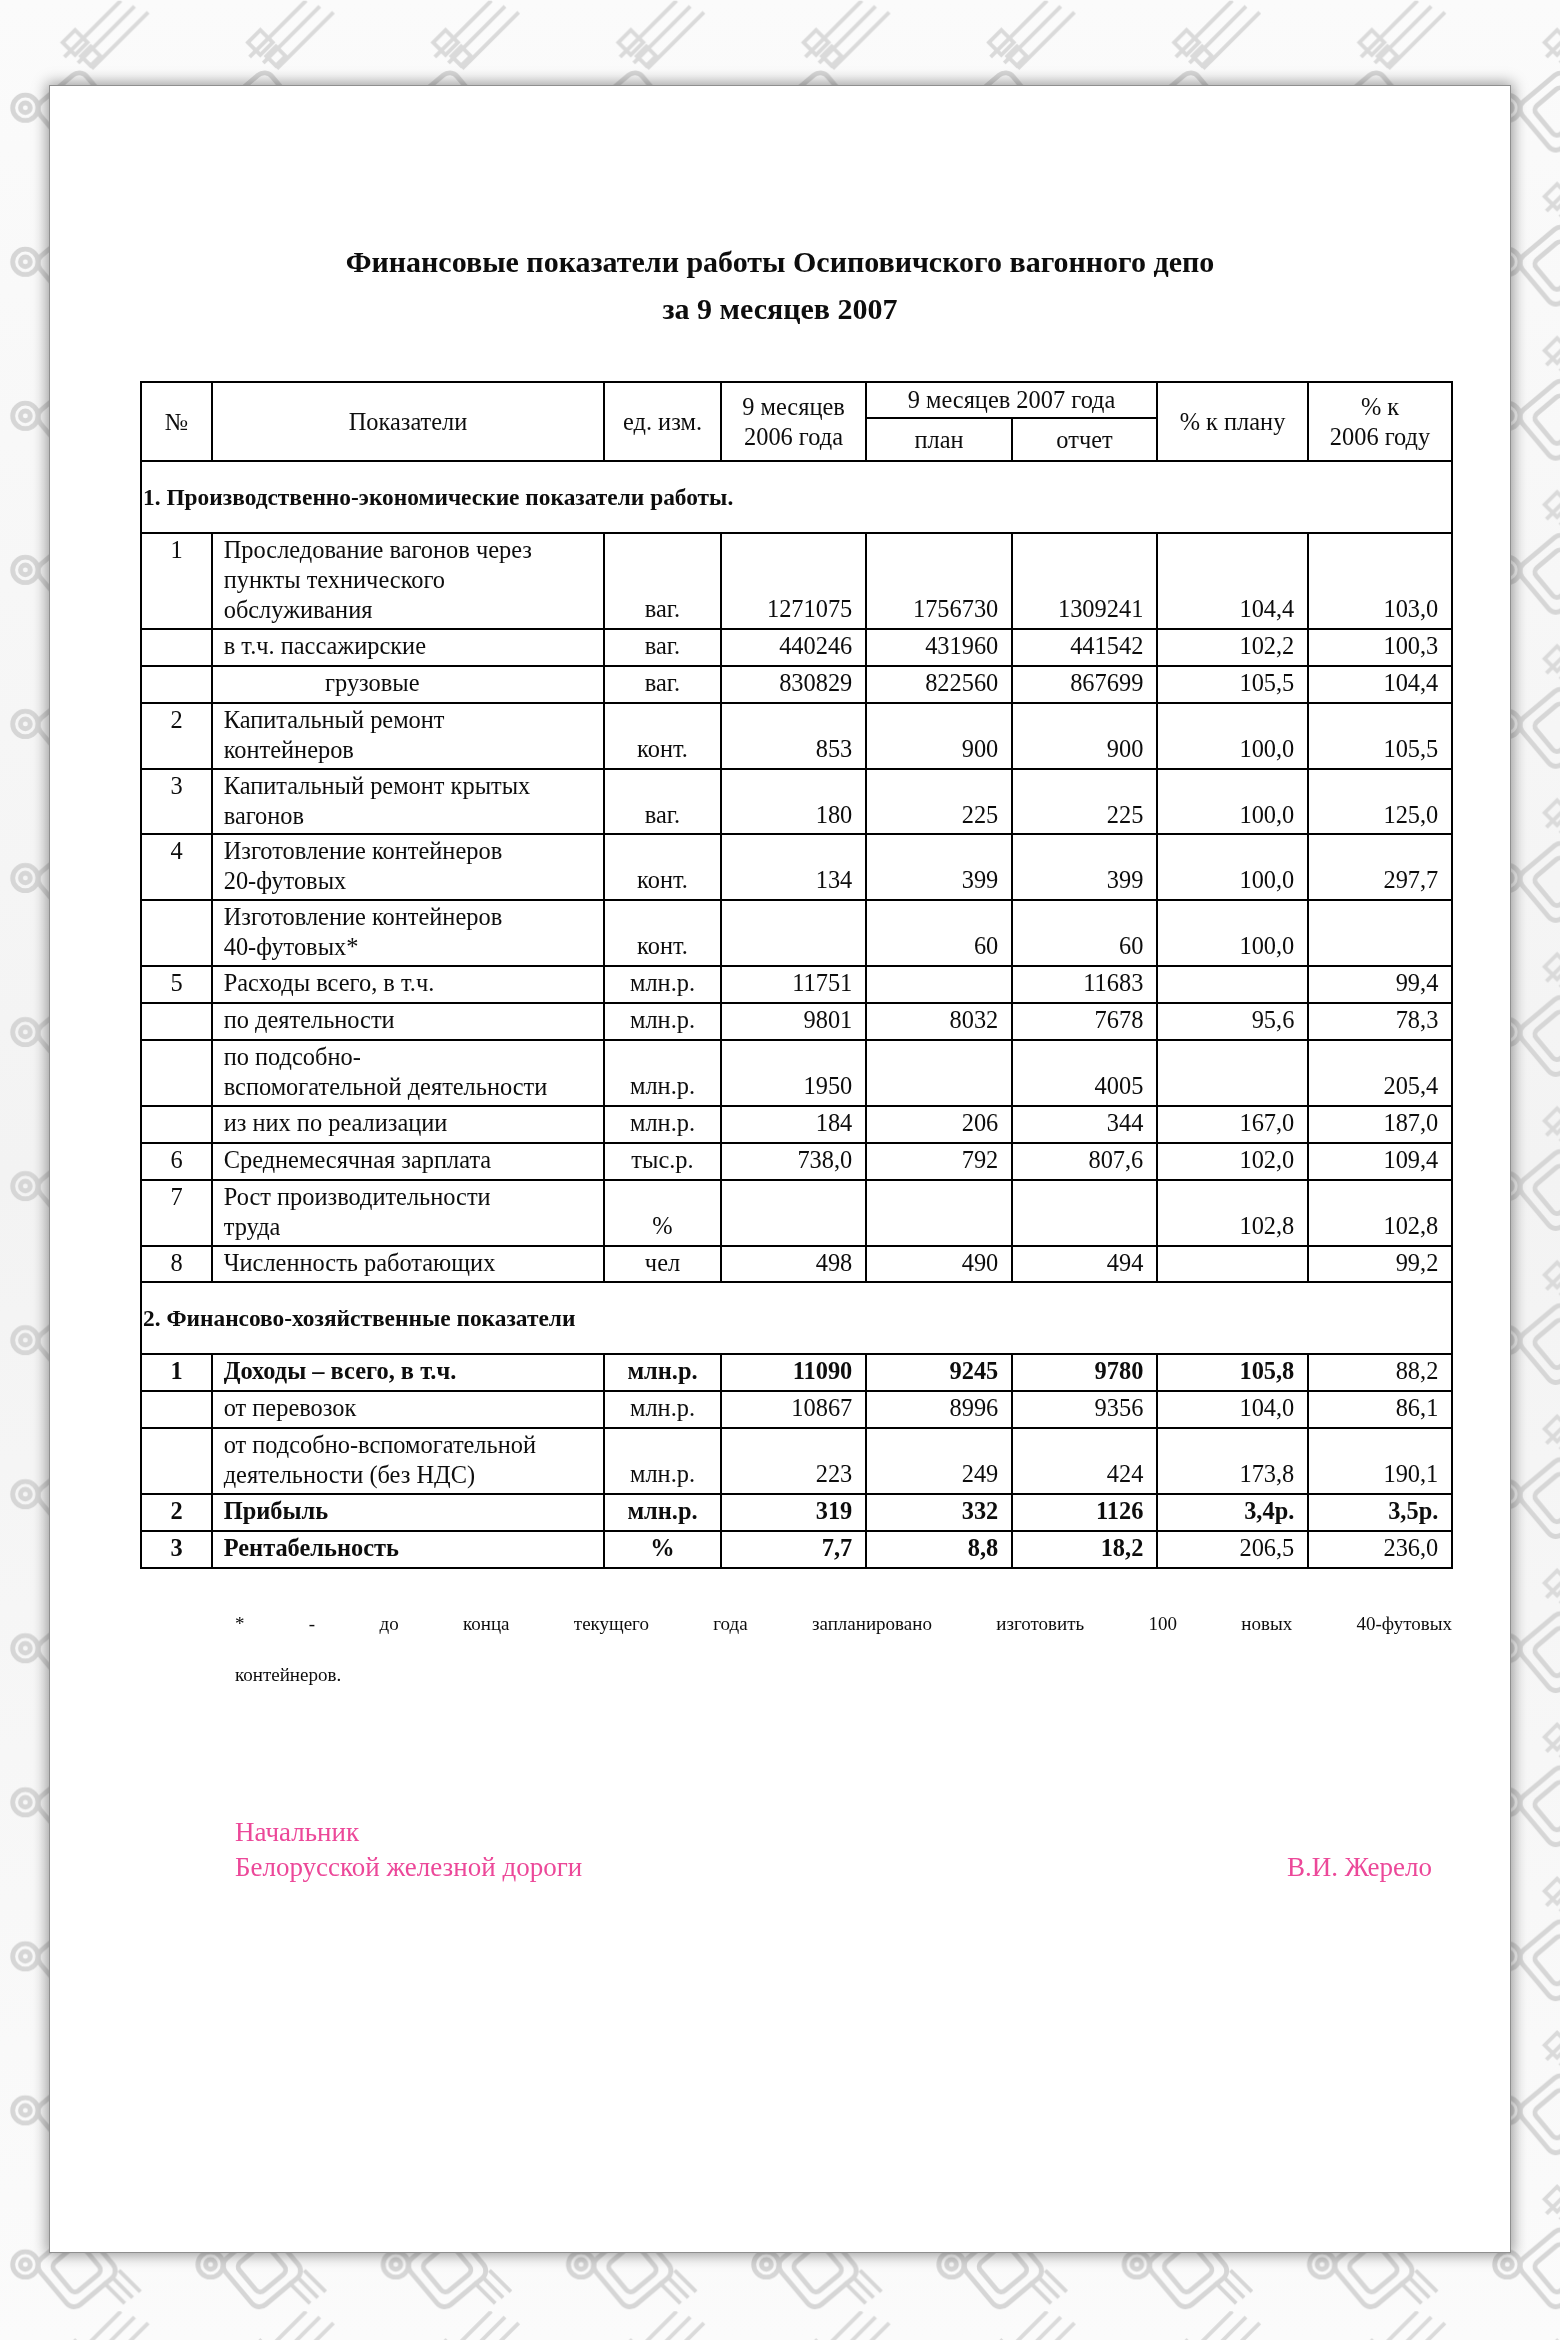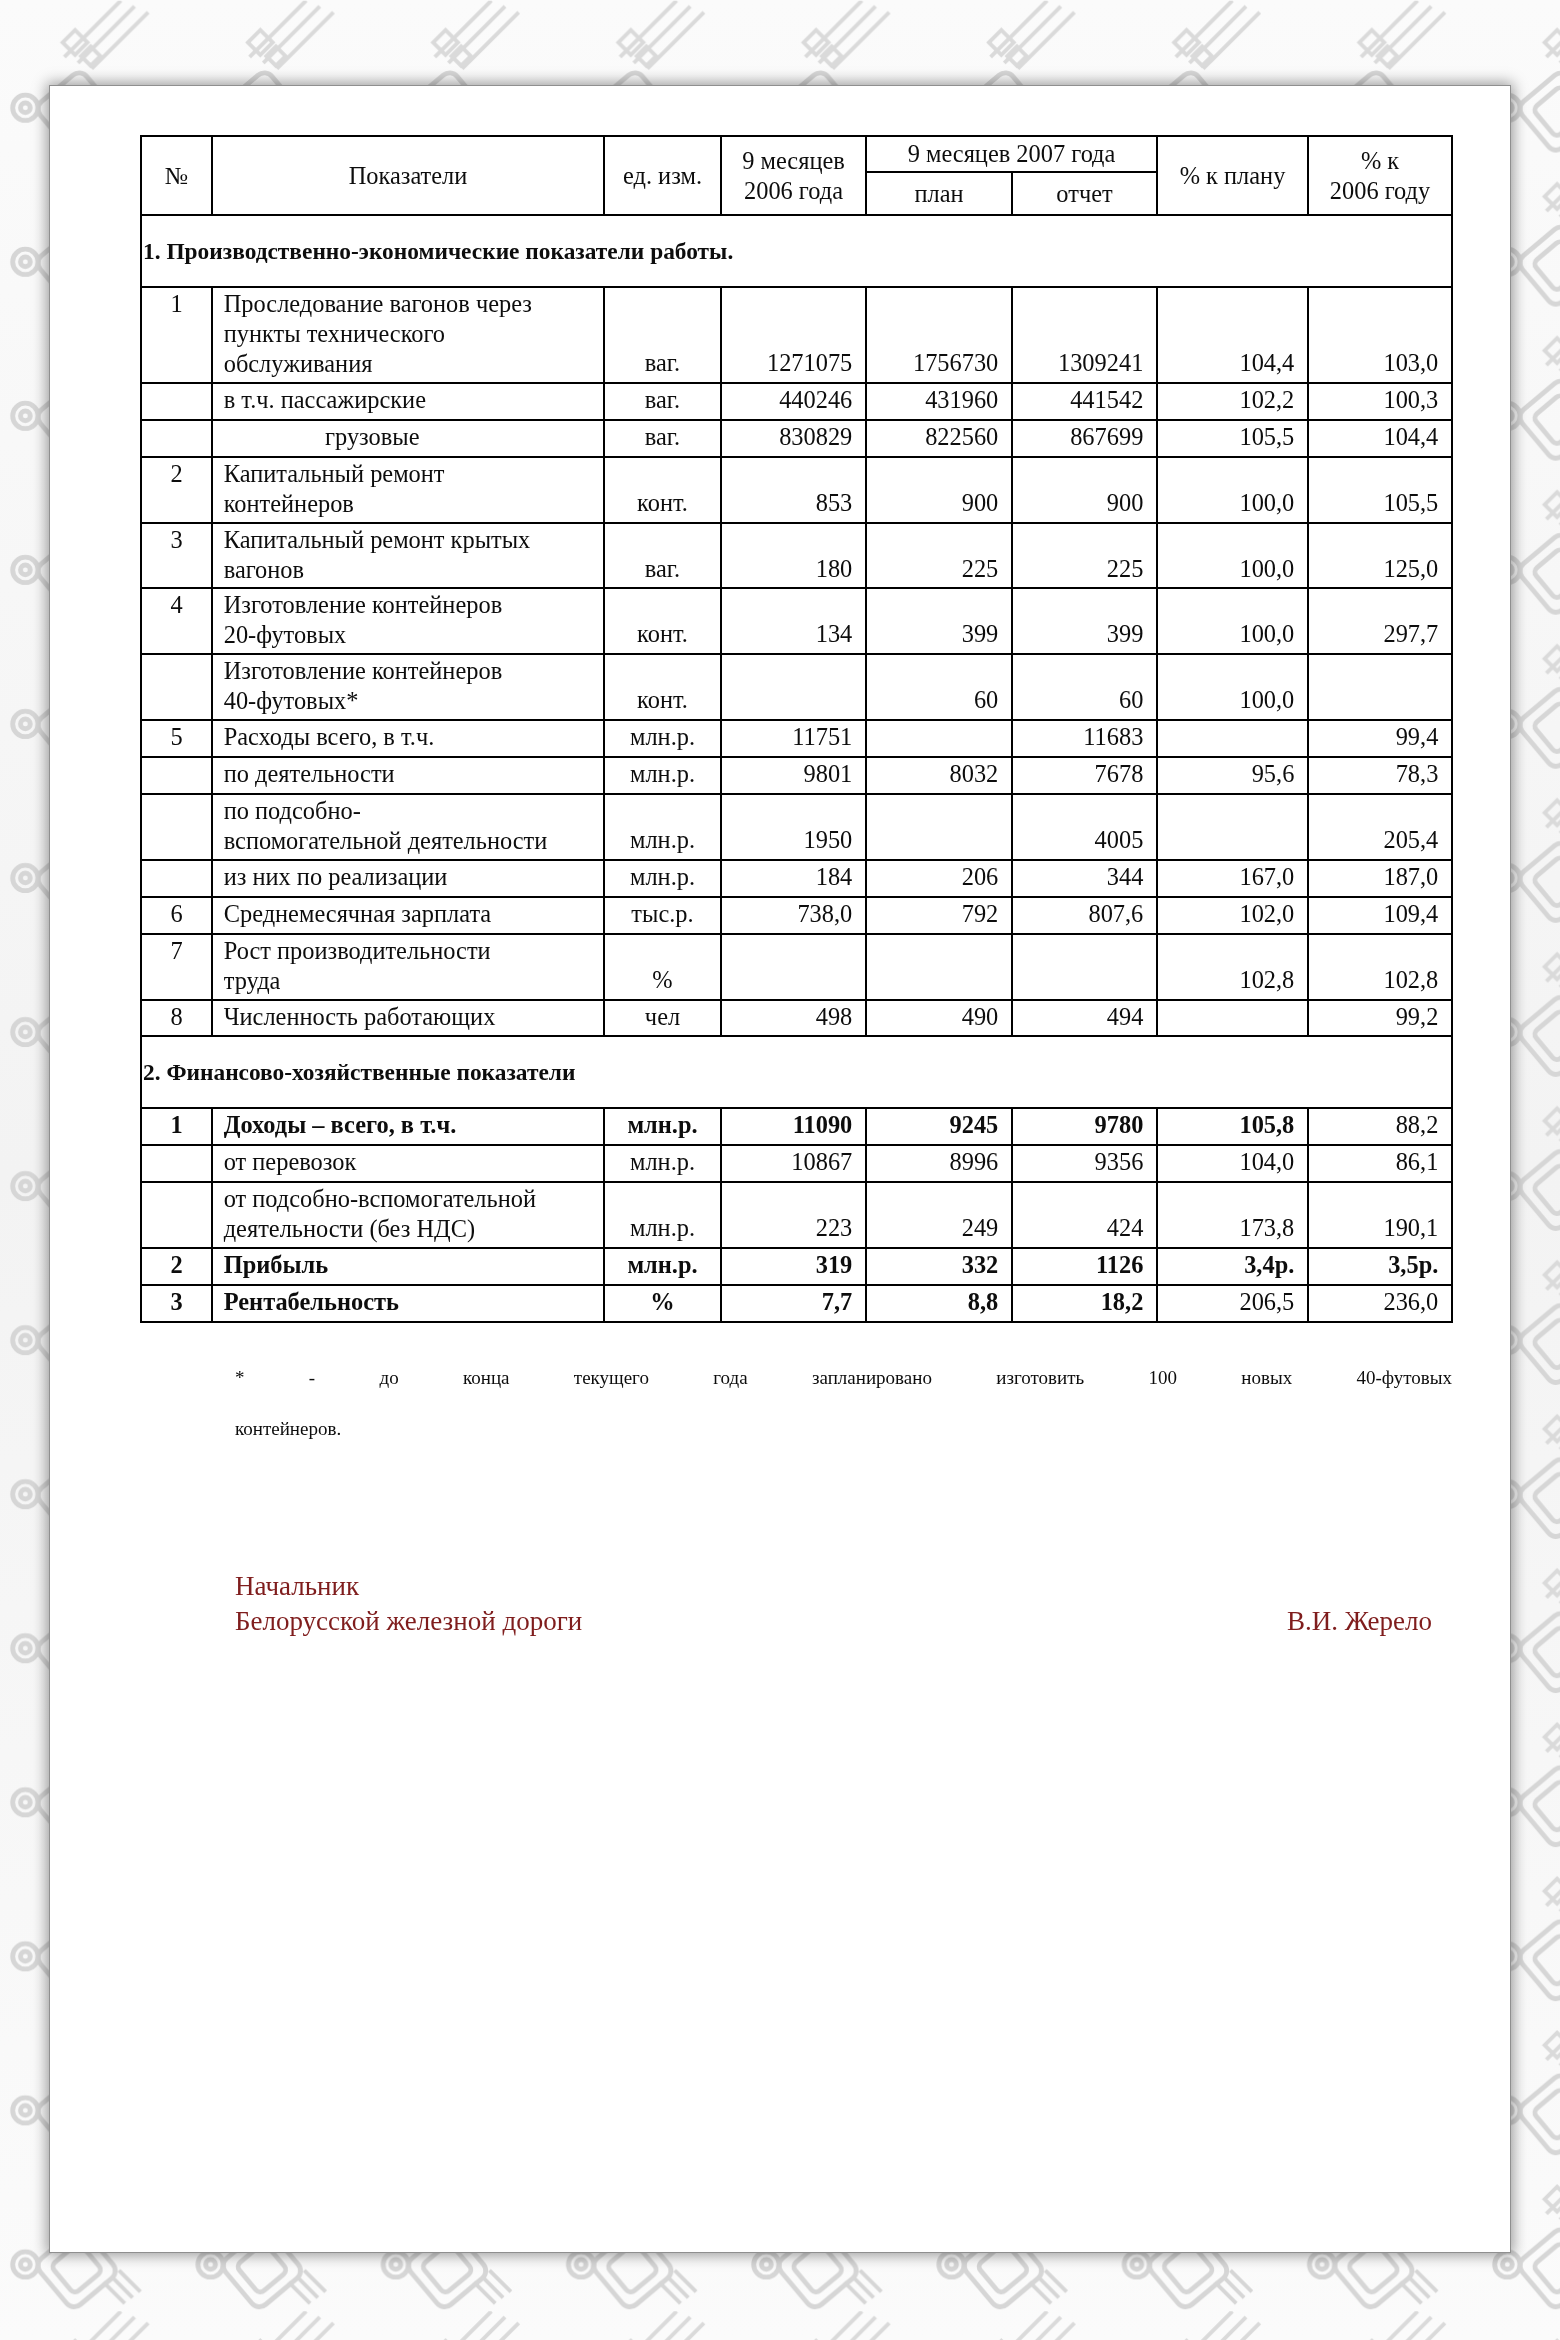--- a/index.html
+++ b/index.html
@@ -34,21 +34,21 @@
   .c-unit { vertical-align:bottom; text-align:center; padding-bottom:3.9px;border-radius:25px; }
   .c-val  { vertical-align:bottom; text-align:right; padding:0 12.7px 3.9px 0; }
   .b { font-weight:bold; }
   .indent { padding-left:112px; }
   tr.thick-top td { border-top:2.9px solid #000; }
   .footnote { margin:29px 58px 0 185px; font-size:19px; line-height:51px; color:#0d0d0d; }
   .footnote .fl1 { display:block; text-align:justify; text-align-last:justify; }
   .footnote .fl2 { display:block; }
   .signature {
     margin:115px 78px 0 185px; display:flex; justify-content:space-between;
-    align-items:flex-end; font-size:27px; line-height:35px; color:#7f1d1d;
+    align-items:flex-end; font-size:27px; line-height:35px; color:#ec4899;
   }
   .sig-post div { white-space:nowrap; }
 </style>
 </head>
 <body>
 
 <div class="backdrop">
   <svg width="1560" height="2341" xmlns="http://www.w3.org/2000/svg" viewBox="0 0 1600 2400">
     <defs>
       <g id="motifA" stroke="#dadada" stroke-width="4" fill="none">
@@ -71,20 +71,24 @@
         <use href="#motifA" x="60" y="-6"></use>
         <use href="#motifB" x="10" y="64"></use>
       </pattern>
     </defs>
     <rect width="1600" height="2400" fill="url(#orn)"></rect>
   </svg>
 </div>
 
 <div class="page">
 
+  <div class="title">
+    <div>Финансовые показатели работы Осиповичского вагонного депо</div>
+    <div>за 9 месяцев 2007</div>
+  </div>
 
   <table class="fin">
     <colgroup>
       <col style="width:71px">
         <col style="width:392px">
         <col style="width:117px">
         <col style="width:145px">
       <col style="width:146px">
         <col style="width:145px">
         <col style="width:151px">

